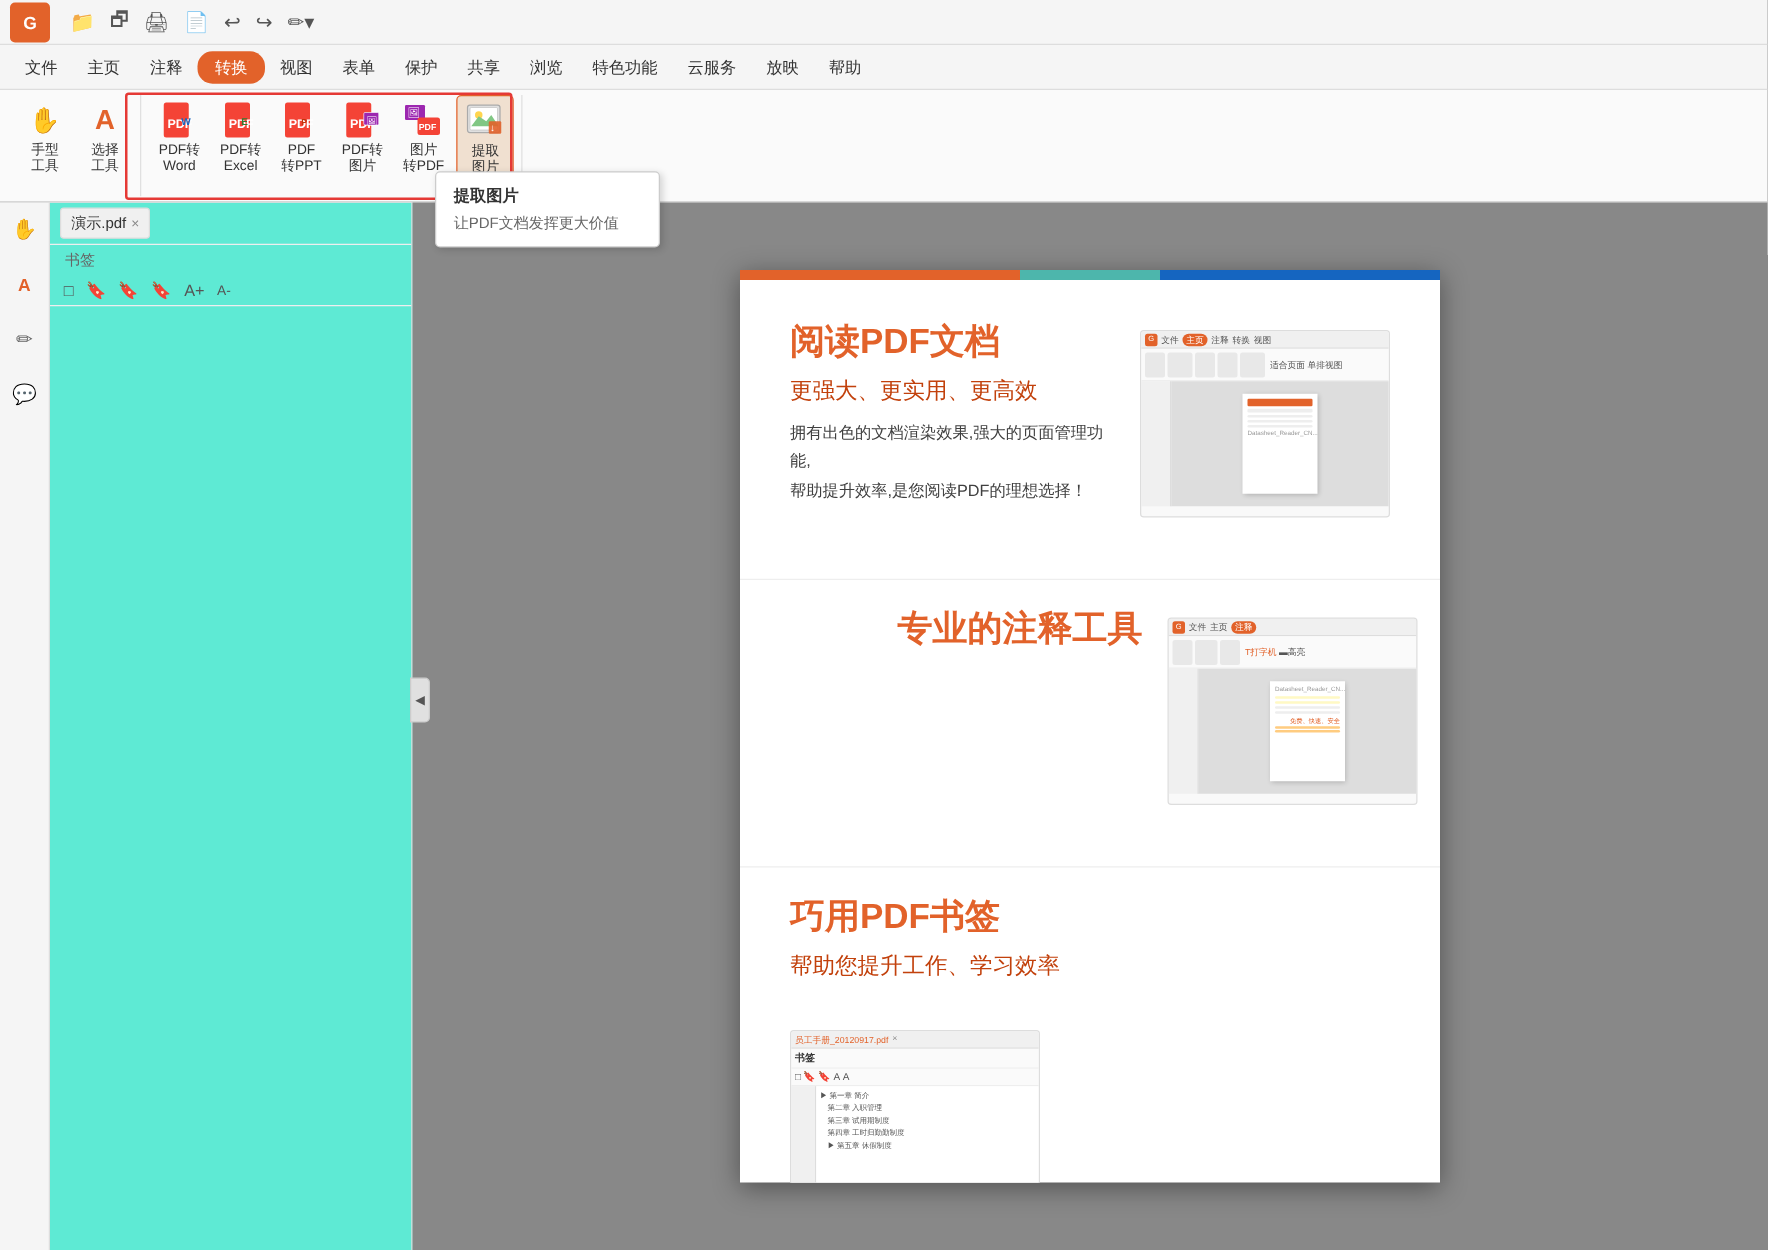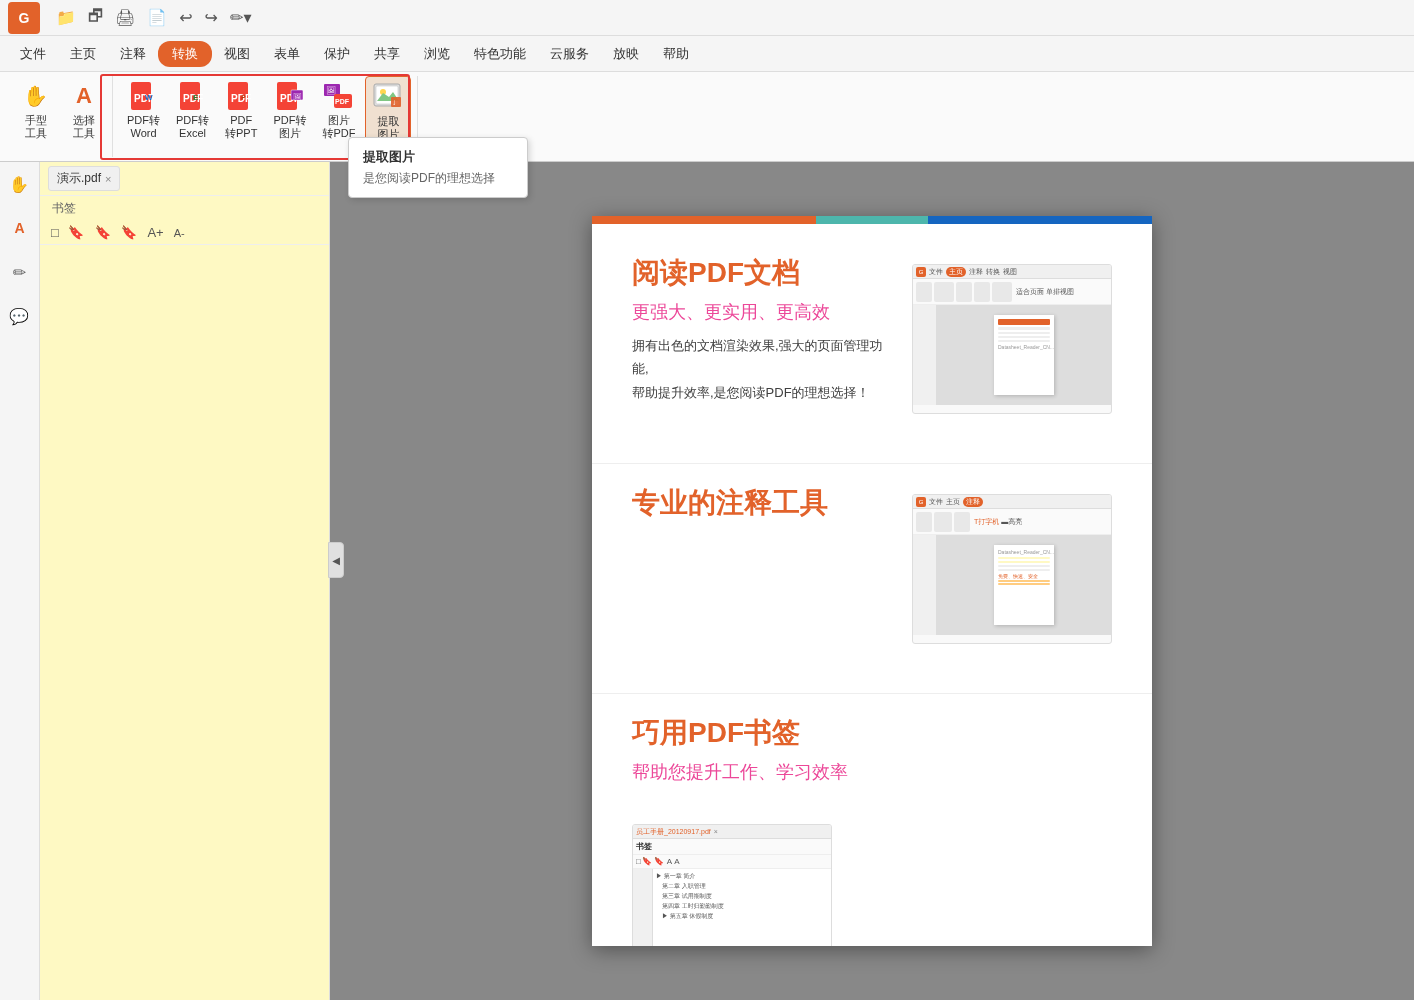--- a/index.html
+++ b/index.html
@@ -160,21 +160,21 @@
       display: flex; align-items: center; justify-content: center;
       cursor: pointer;
       border-radius: 3px;
       font-size: 16px;
       color: #666;
     }
 
     
     #left-panel {
       width: 290px;
-      background: #fef9c3;
+      background: #5eead4;
       border-right: 1px solid #ddd;
       display: flex;
       flex-direction: column;
     }
     #left-panel .tab-bar {
       display: flex;
       align-items: center;
       padding: 4px 8px;
       border-bottom: 1px solid #eee;
       gap: 4px;
@@ -268,34 +268,35 @@
     .color-bar-blue { flex: 2; background: #1565c0; }
 
     .preview-title {
       font-size: 28px;
       font-weight: bold;
       color: #e2622a;
       margin-bottom: 8px;
     }
     .preview-subtitle {
       font-size: 18px;
-      color: #ec4899;
+      color: #c2410c;
       margin-bottom: 10px;
     }
     .preview-text {
       font-size: 13px;
       color: #404040;
       line-height: 1.8;
     }
 
     
     .preview-section-2 {
-      padding: 20px 40px;
+      padding: 20px 18px;
       position: relative;
       border-bottom: 1px solid #f0f0f0;
+      text-align: right;
     }
     .preview-section-3 {
       padding: 20px 40px;
       position: relative;
     }
 
   </style>
 </head>
 <body>
 
@@ -414,21 +415,21 @@
           <rect x="18" y="16" width="10" height="10" rx="1" fill="#e2622a" opacity="0.9"></rect>
           <text x="19" y="24" font-size="8" fill="white">↓</text>
         </svg>
       </div>
       <div class="btn-label">提取<br>图片</div>
     </div>
   </div>
 
   <div id="tooltip-popup">
     <div class="tooltip-title">提取图片</div>
-    <div class="tooltip-desc">是您阅读PDF的理想选择</div>
+    <div class="tooltip-desc">让PDF文档发挥更大价值</div>
   </div>
 </div>
 
 <div id="main">
 
   <div id="sidebar">
     <div class="sidebar-icon">✋</div>
     <div class="sidebar-icon" style="font-weight:bold;color:#e2622a;font-size:14px;">A</div>
     <div class="sidebar-icon">✏</div>
     <div class="sidebar-icon">💬</div>

